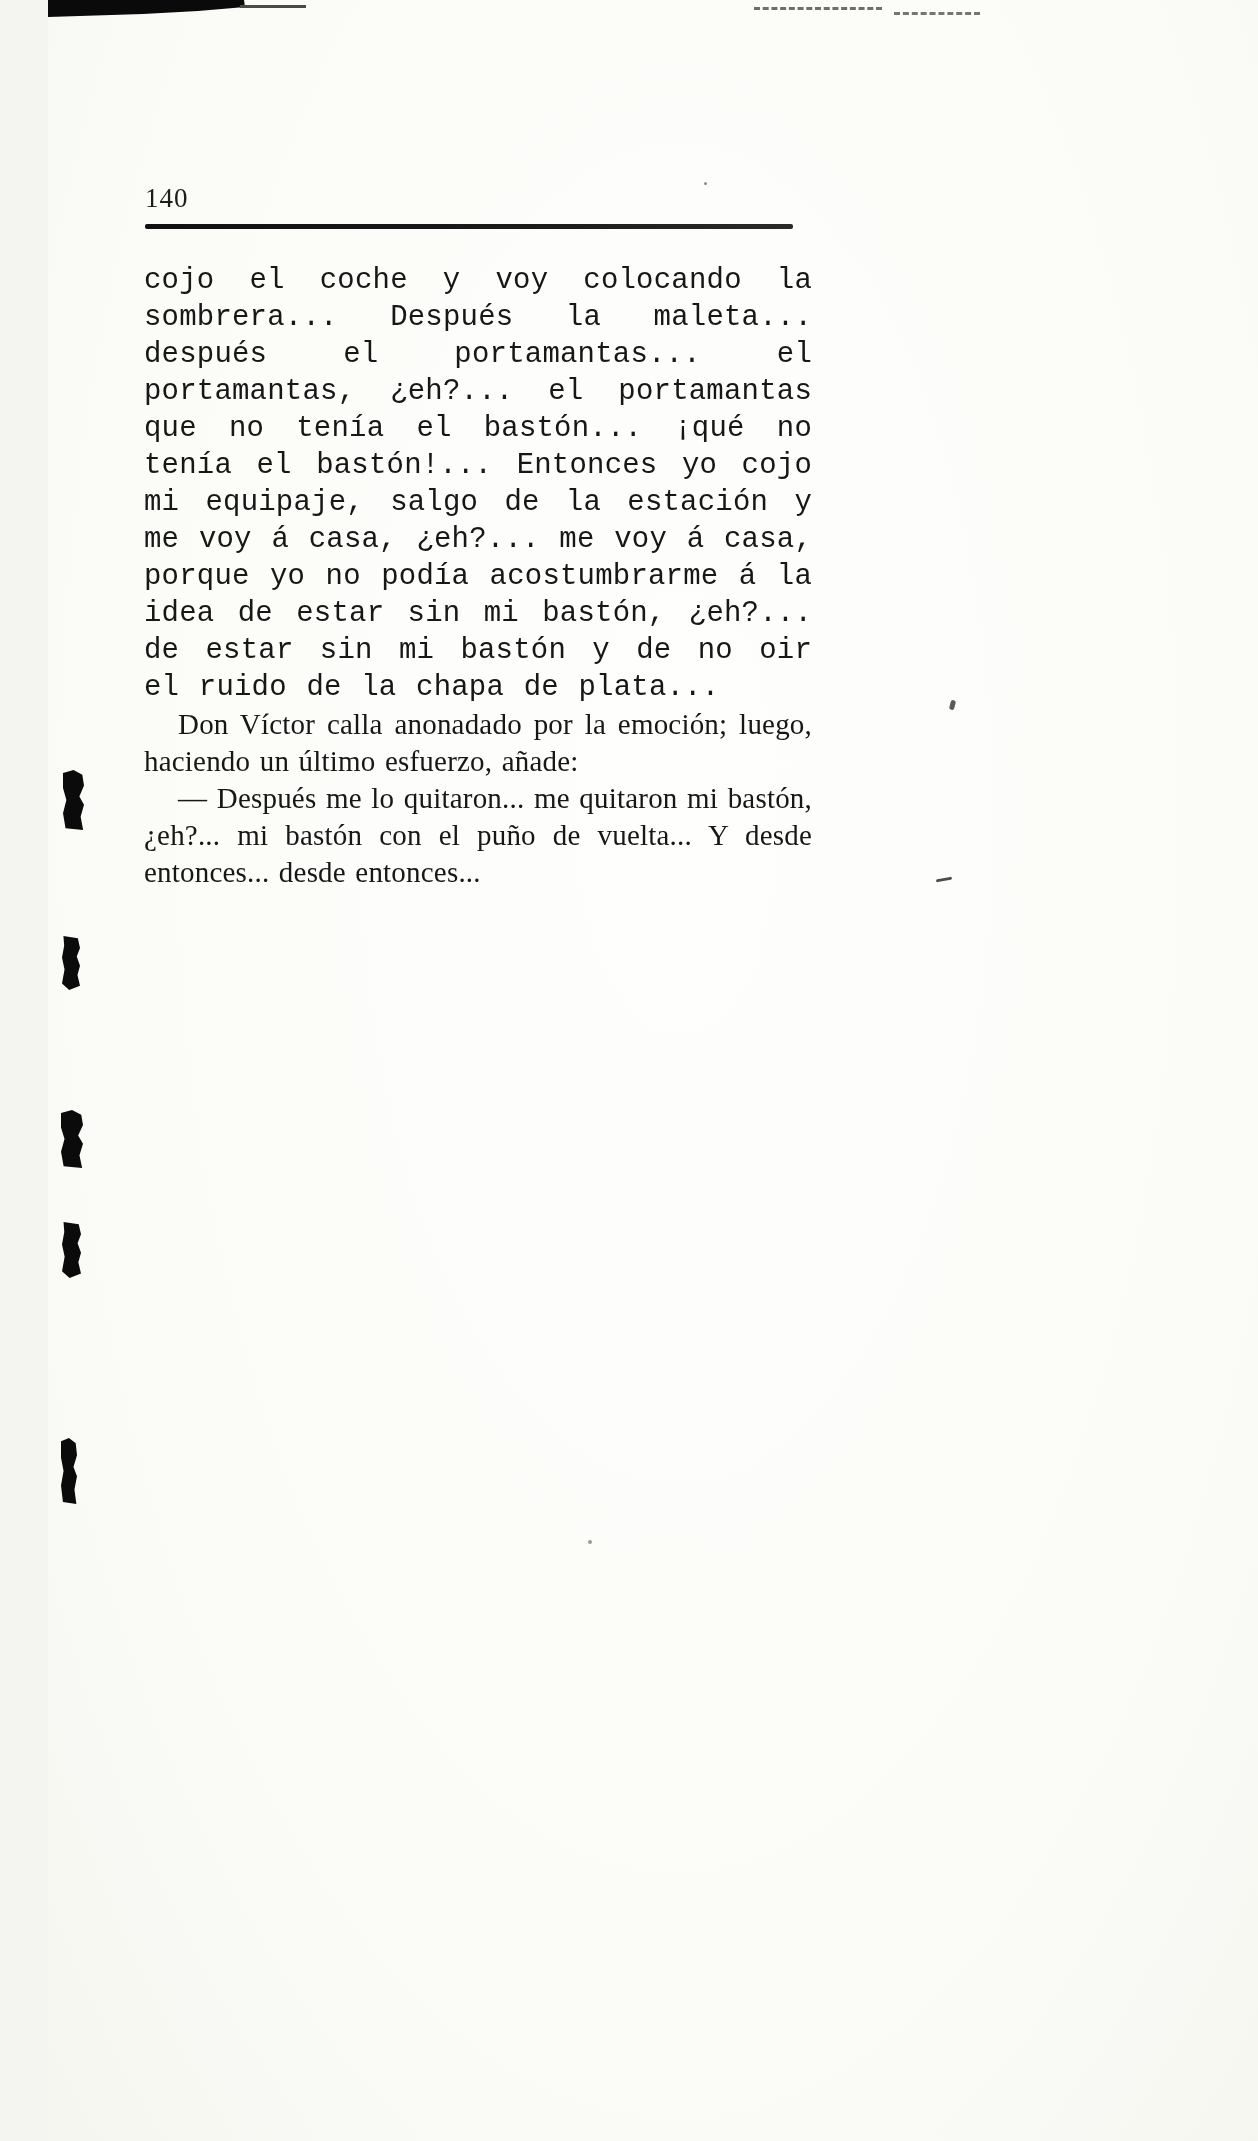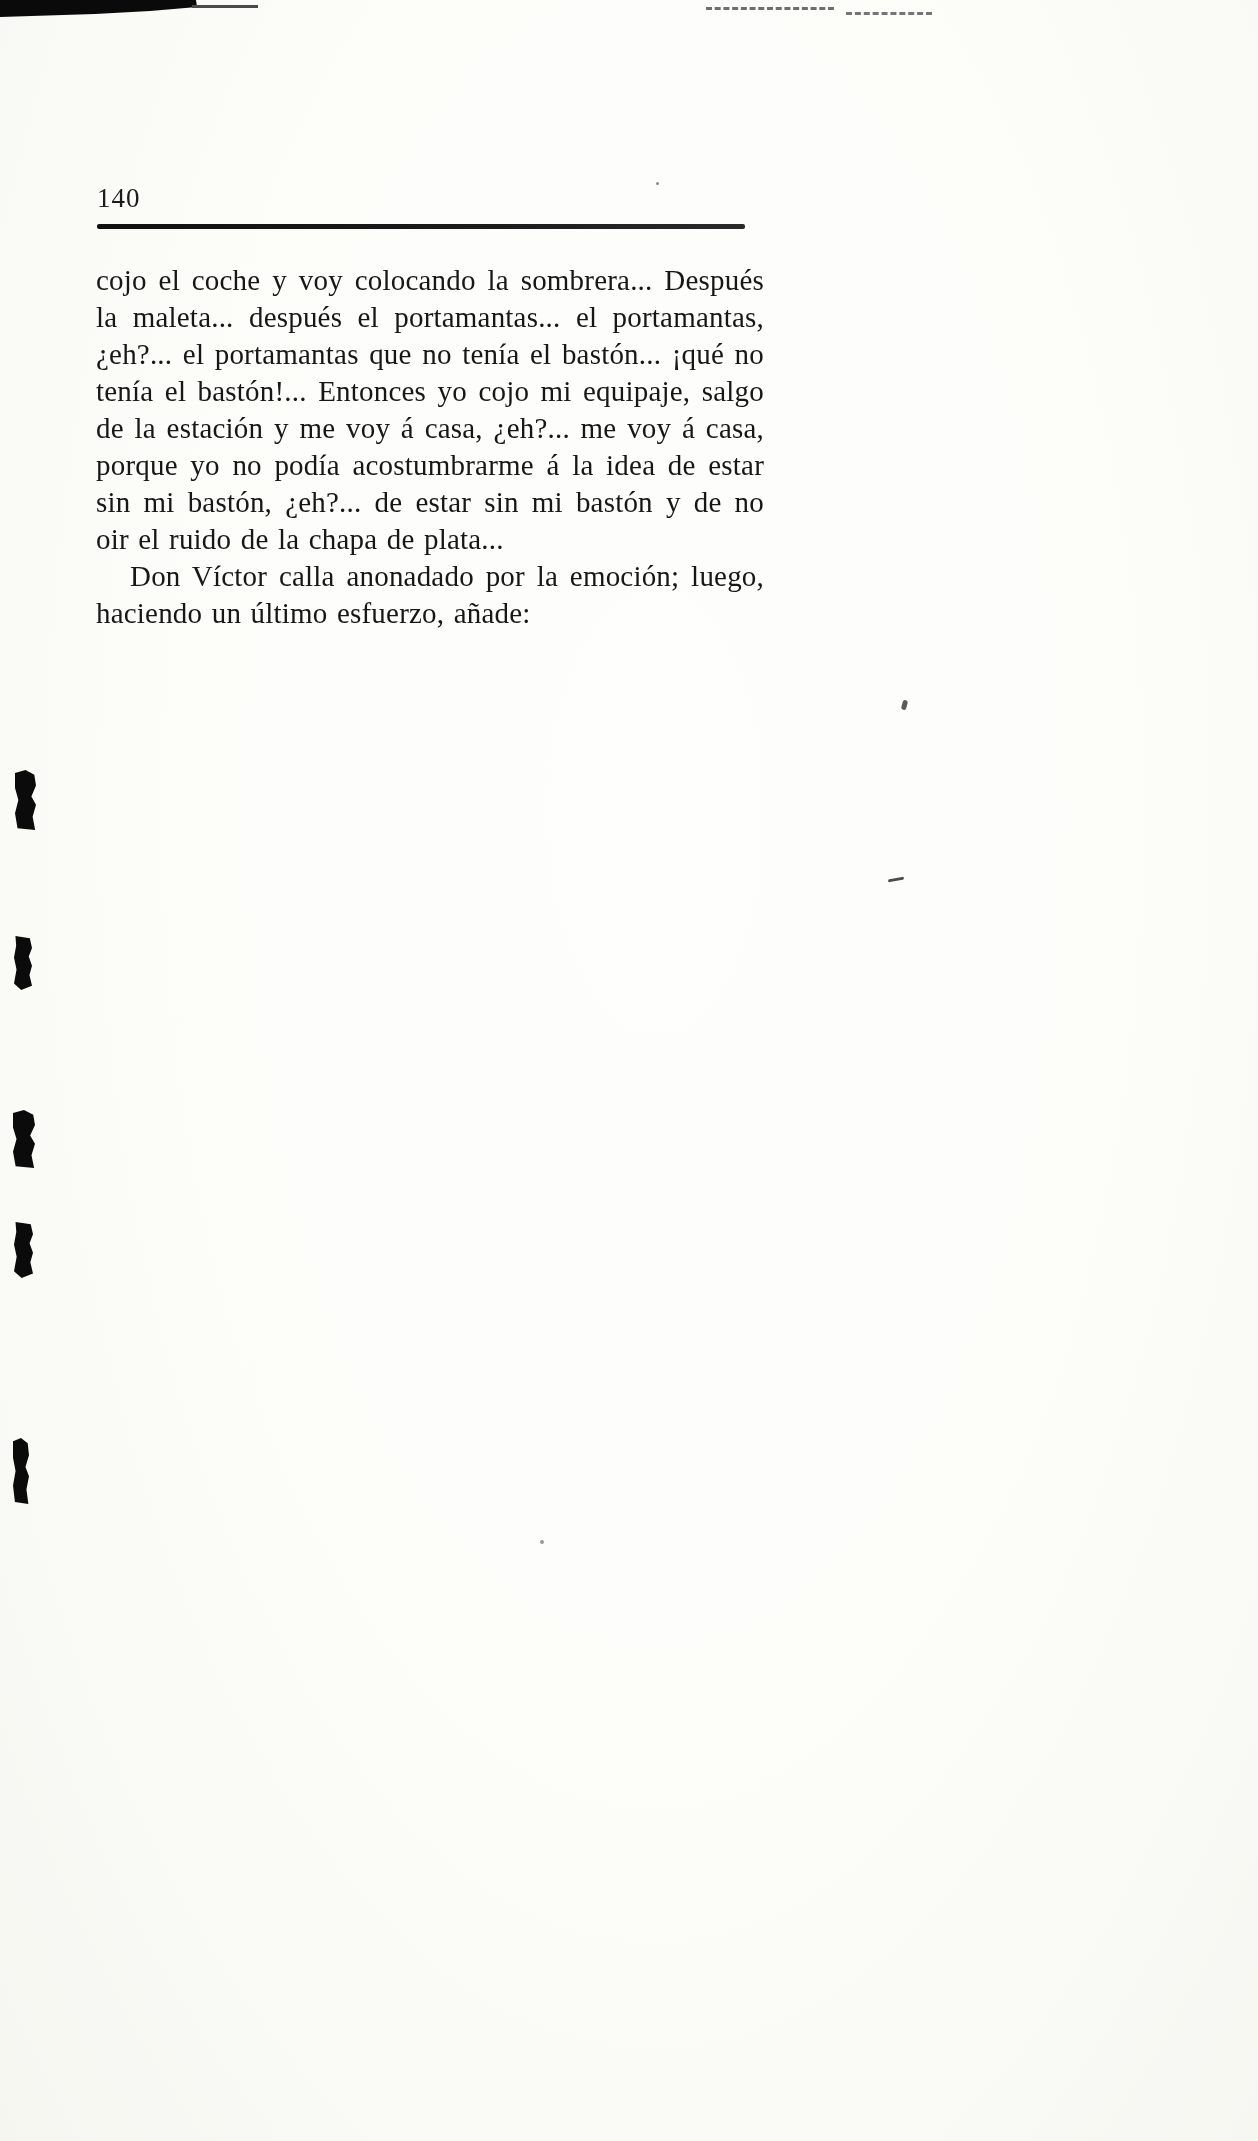--- a/index.html
+++ b/index.html
@@ -7,20 +7,21 @@
   body {
     font-family: "Liberation Serif", "DejaVu Serif", serif;
     position: relative;
     overflow: hidden;
     background: #f4f4f0;
   }
   .page {
     position: absolute;
     inset: 0;
     background: radial-gradient(ellipse at 52% 38%, #fefefd 0%, #fcfcf9 55%, #f6f6f1 100%);
+    margin-left: 48px;
   }
 
   
   .running-head {
     position: absolute;
     left: 97px;
     top: 180px;
     width: 648px;
     height: 36px;
   }
@@ -57,21 +58,21 @@
     top: 262px;
     width: 668px;
     font-size: 29px;
     line-height: 37px;
     text-align: justify;
     color: #171717;
     word-spacing: 2px;
     letter-spacing: 0.2px;
   }
   .para { text-indent: 34px; }
-  .para.continuation { text-indent: 0; }
+  .para.continuation { text-indent: 0; font-family: Liberation Mono, monospace; }
 
   
   .artifact-tl { position: absolute; left: 0; top: 0; }
   .artifact-tr-1 {
     position: absolute; left: 706px; top: 7px; width: 128px; height: 0;
     border-top: 3px dashed #6e6e6e;
   }
   .artifact-tr-2 {
     position: absolute; left: 846px; top: 12px; width: 86px; height: 0;
     border-top: 3px dashed #757575;
@@ -122,15 +123,16 @@
   <div class="speck speck-4"></div>
 
   <header class="running-head">
     <span class="page-number">140</span>
   </header>
   <div class="head-rule"></div>
 
   <main class="text-block">
     <p class="para continuation">cojo el coche y voy colocando la sombrera... Después la maleta... después el portamantas... el portamantas, ¿eh?... el portamantas que no tenía el bastón... ¡qué no tenía el bastón!... Entonces yo cojo mi equipaje, salgo de la estación y me voy á casa, ¿eh?... me voy á casa, porque yo no podía acostumbrarme á la idea de estar sin mi bastón, ¿eh?... de estar sin mi bastón y de no oir el ruido de la chapa de plata...</p>
     <p class="para">Don Víctor calla anonadado por la emoción; luego, haciendo un último esfuerzo, añade:</p>
+    <p class="para">— Después me lo quitaron... me quitaron mi bastón, ¿eh?... mi bastón con el puño de vuelta... Y desde entonces... desde entonces...</p>
   </main>
 
 </div>
 
 </body></html>

